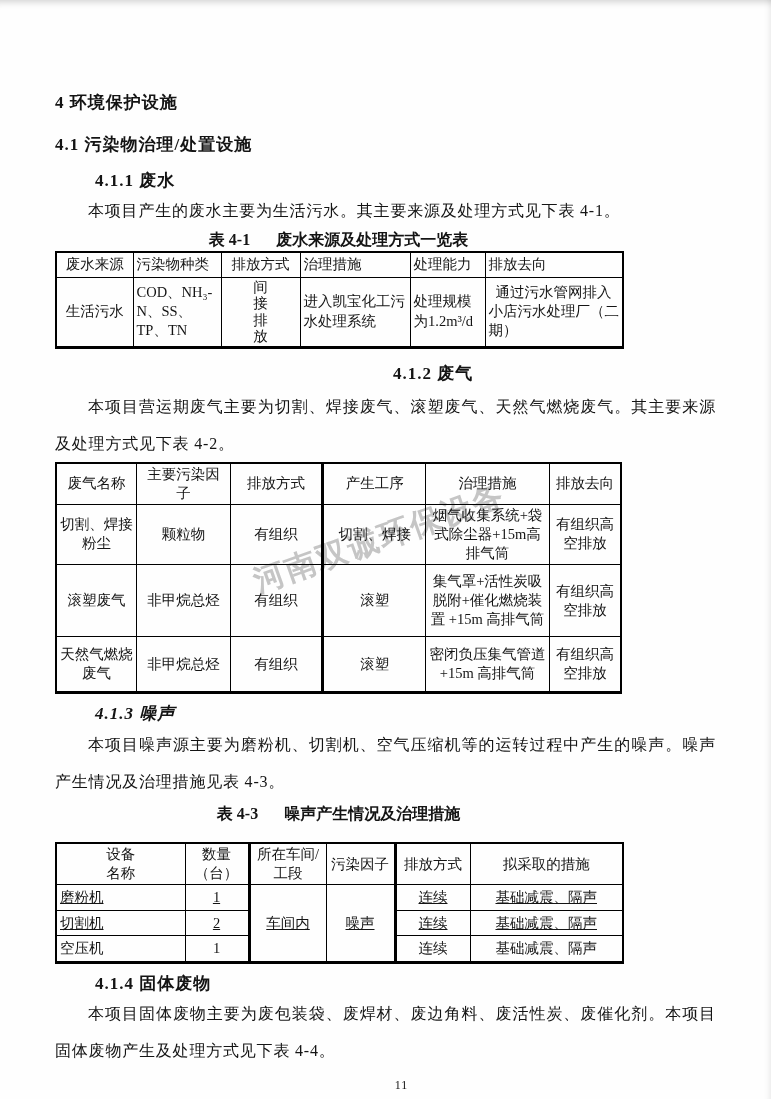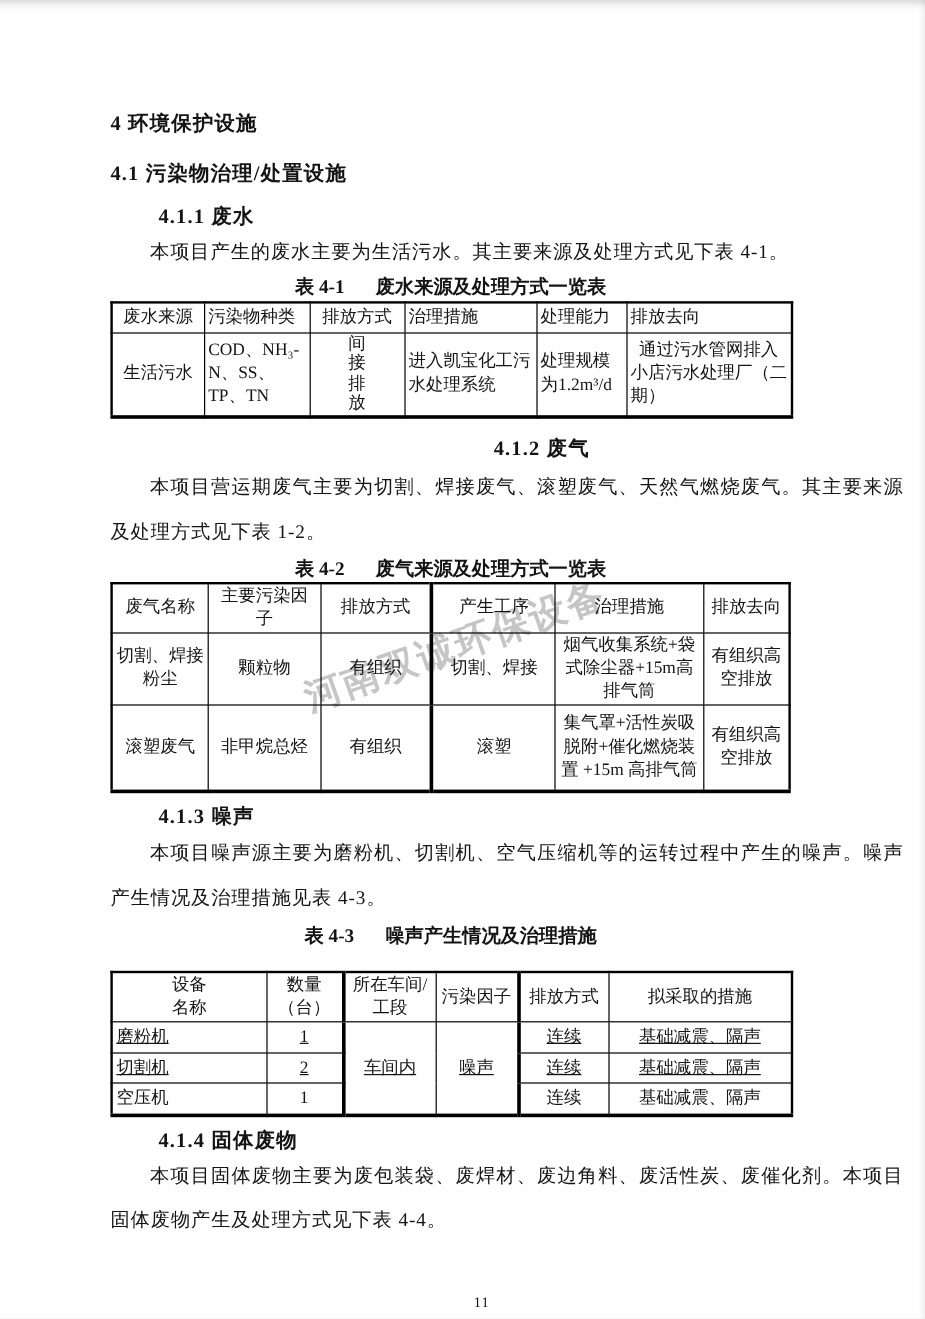--- a/index.html
+++ b/index.html
@@ -2,33 +2,33 @@
 <html><head>
 <meta charset="utf-8">
 <style>
   html,body { margin:0; padding:0; background:#e8e8e8; }
   .page {
     position:relative; width:771px; height:1099px; margin:0 auto;
     background:#fefefe; color:#141414; overflow:hidden;
     font-family:"Liberation Serif","DejaVu Serif",serif;
     box-shadow: inset 0 9px 7px -7px rgba(0,0,0,0.18), inset -7px 0 6px -6px rgba(0,0,0,0.10);
   }
-  .content { position:relative; z-index:2;margin-left:37px; }
+  .content { position:relative; z-index:2; }
   .watermark {
     position:absolute; left:248px; top:563px; z-index:1;
     font-size:31px; font-weight:bold; letter-spacing:2px; white-space:nowrap;
     color:#c5c5c5; transform:rotate(-19.5deg); transform-origin:0 0;
     font-family:"Liberation Sans","DejaVu Sans",sans-serif;
   }
   .h-main { font-size:17px; font-weight:bold; letter-spacing:1px; margin:93px 0 0 55px; line-height:20px; }
   .h-sub  { font-size:17px; font-weight:bold; letter-spacing:1px; margin:22px 0 0 55px; line-height:20px; }
   .h-sec  { font-size:17px; font-weight:bold; letter-spacing:1px; margin-left:95px; line-height:20px; }
   #h411 { margin-top:16px; }
   #h412 { margin-top:15px;text-align:center; }
-  #h413 { margin-top:10px; }
+  #h413 { margin-top:10px;font-style:italic; }
   #h414 { margin-top:10px; }
   .para {
     width:661px; margin:0 0 0 55px; font-size:16px; letter-spacing:0.8px;
     line-height:37px; text-indent:33px; text-align:justify;
   }
   #p411 { margin-top:1px; }
   #p412 { margin-top:4px; }
   #p413 { margin-top:2px; }
   #p414 { margin-top:1px;font-family:Liberation Serif, serif; }
   .tbl-caption {
@@ -112,25 +112,22 @@
               <span class="vert">间接排放</span>
             </td>
         <td class="al vat">进入凯宝化工污水处理系统</td>
         <td class="al vat">处理规模为1.2m³/d</td>
         <td class="al vat indent1">通过污水管网排入小店污水处理厂（二期）</td>
       </tr>
     </tbody>
       </table>
 
     <div class="h-sec" id="h412">4.1.2 废气</div>
-    <p class="para" id="p412">本项目营运期废气主要为切割、焊接废气、滚塑废气、天然气燃烧废气。其主要来源及处理方式见下表 1-2。</p>
-
-    <div class="tbl-caption" id="cap42">
-      <span class="cap-label">表 4-2</span><span>废气来源及处理方式一览表</span>
-    </div>
+    <p class="para" id="p412">本项目营运期废气主要为切割、焊接废气、滚塑废气、天然气燃烧废气。其主要来源及处理方式见下表 4-2。</p>
+
 
     <table class="doctable" id="t42">
       <colgroup>
         <col style="width:80px">
           <col style="width:93px">
           <col style="width:92px">
         <col style="width:102px">
           <col style="width:123px">
           <col style="width:71px">
       </colgroup>
@@ -150,20 +147,28 @@
         <td class="ac bl-thick">切割、焊接</td>
         <td class="ac">烟气收集系统+袋式除尘器+15m高排气筒</td>
         <td class="ac">有组织高空排放</td>
       </tr>
       <tr class="r2-42">
         <td class="ac">滚塑废气</td>
         <td class="ac">非甲烷总烃</td>
         <td class="ac">有组织</td>
         <td class="ac bl-thick">滚塑</td>
         <td class="ac">集气罩+活性炭吸脱附+催化燃烧装置 +15m 高排气筒</td>
+        <td class="ac">有组织高空排放</td>
+      </tr>
+      <tr class="r3-42">
+        <td class="ac">天然气燃烧废气</td>
+        <td class="ac">非甲烷总烃</td>
+        <td class="ac">有组织</td>
+        <td class="ac bl-thick">滚塑</td>
+        <td class="ac">密闭负压集气管道+15m 高排气筒</td>
         <td class="ac">有组织高空排放</td>
       </tr>
     </tbody>
       </table>
 
     <div class="h-sec" id="h413">4.1.3 噪声</div>
     <p class="para" id="p413">本项目噪声源主要为磨粉机、切割机、空气压缩机等的运转过程中产生的噪声。噪声产生情况及治理措施见表 4-3。</p>
 
     <div class="tbl-caption" id="cap43">
       <span class="cap-label">表 4-3</span><span>噪声产生情况及治理措施</span>

